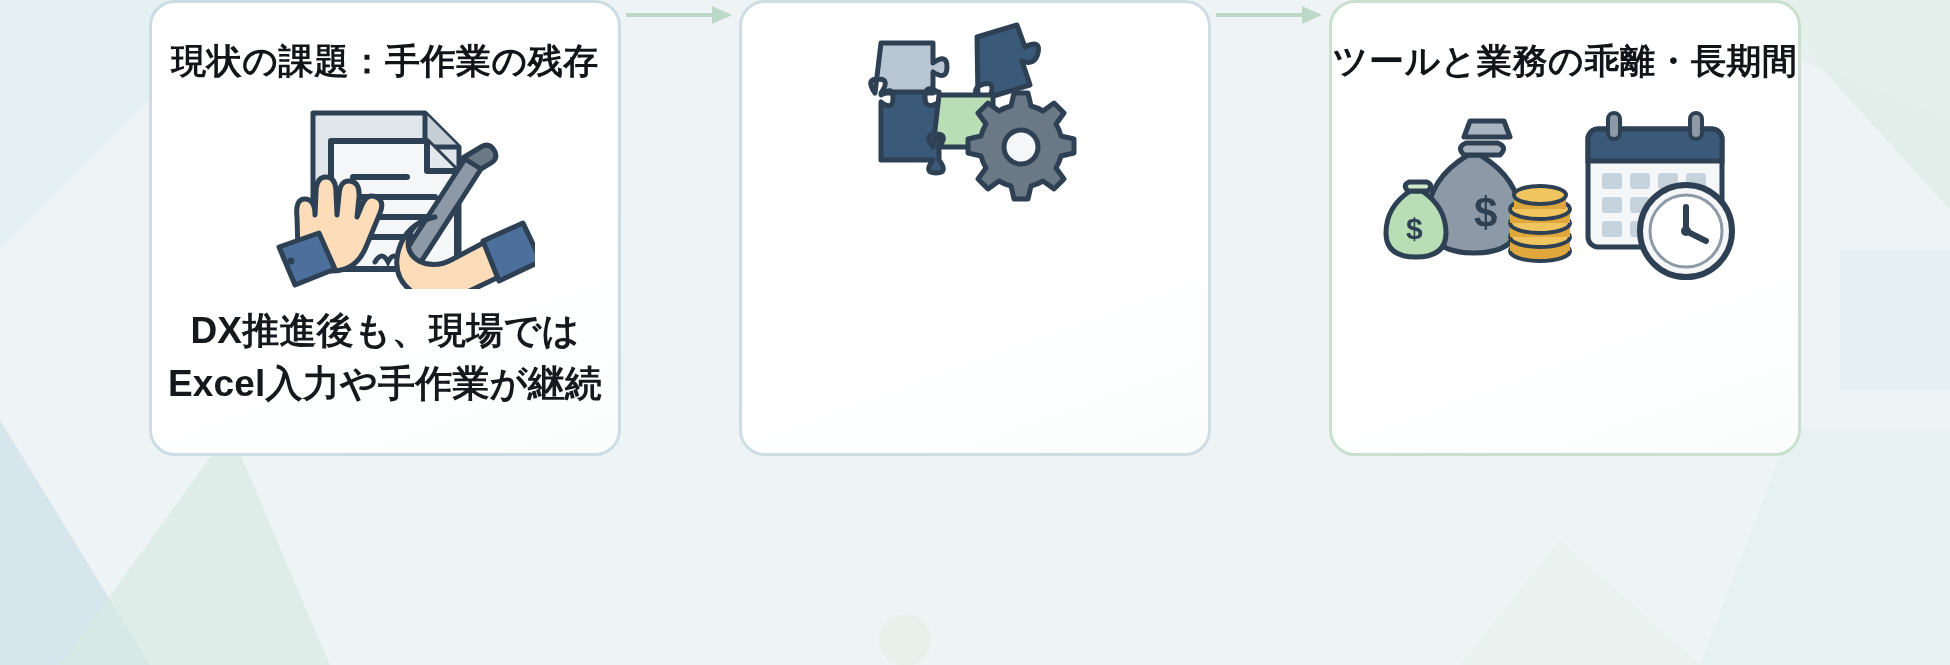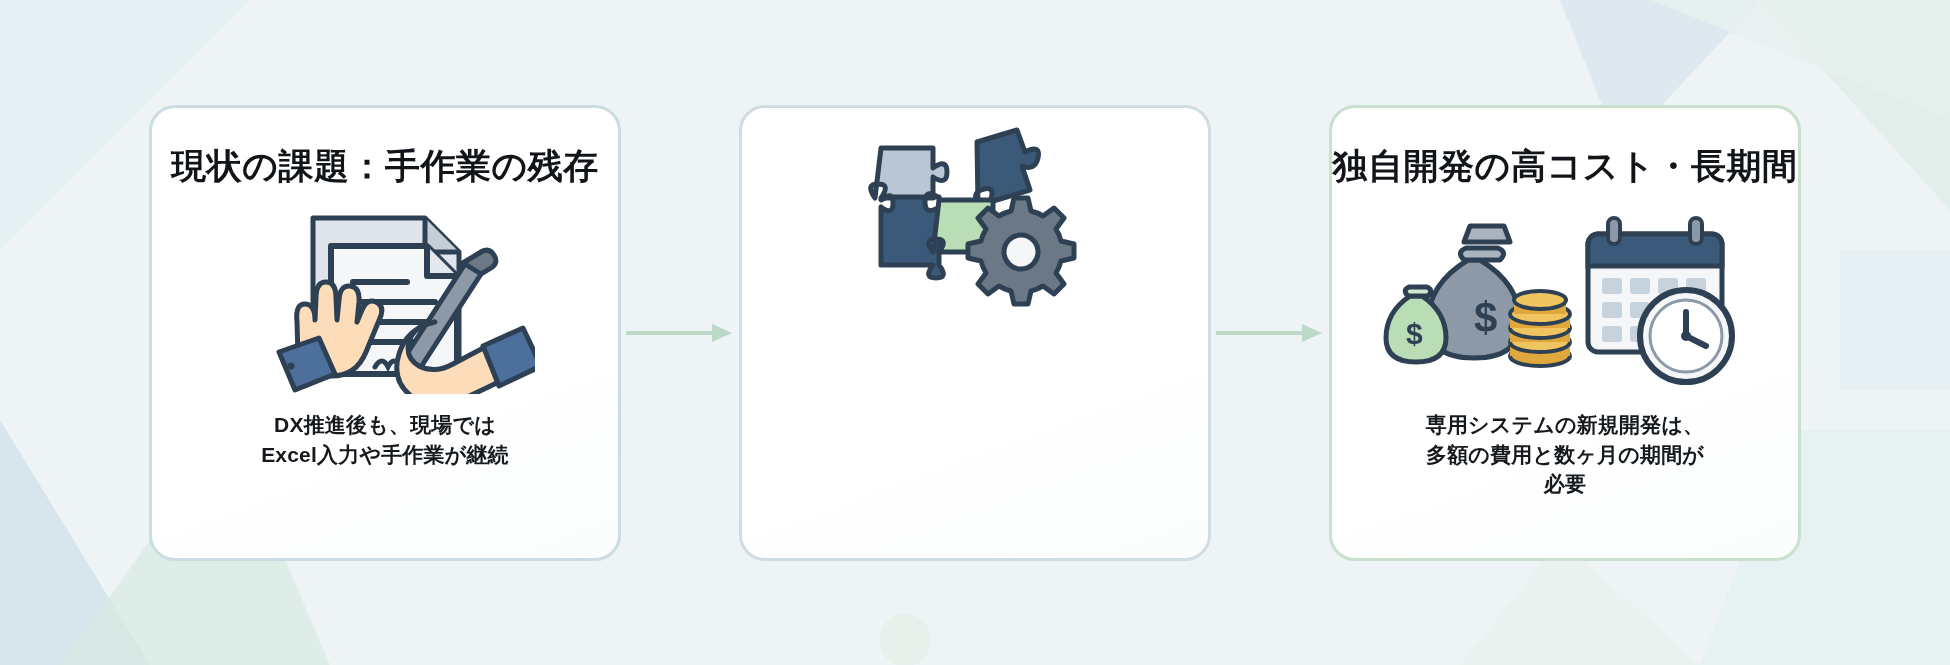--- a/index.html
+++ b/index.html
@@ -26,21 +26,21 @@
     width: 1950px;
     height: 665px;
   }
   .cards {
     position: absolute;
     top: 0;
     left: 0;
     width: 1950px;
     height: 665px;
     display: flex;
-    align-items: center;
+    align-items: flex-start;
     justify-content: center;
     gap: 0px;
   }
   .card {
     position: relative;
     width: 472px;
     height: 456px;
     border-radius: 26px;
     background: linear-gradient(160deg, #ffffff 0%, #ffffff 62%, #fbfdfd 100%);
     box-sizing: border-box;
@@ -65,21 +65,21 @@
   }
   .card-art {
     margin-top: 18px;
     height: 190px;
     display: flex;
     align-items: center;
     justify-content: center;
   }
   .card-body {
     margin-top: 16px;
-    font-size: 21px;
+    font-size: 37px;
     font-weight: bold;
     color: #15181c;
     text-align: center;
     line-height: 1.42;
     white-space: pre-line;
     letter-spacing: 0.2px;
   }
   .arrow {
     flex: 0 0 auto;
     width: 118px;
@@ -180,21 +180,21 @@
     </div>
 
     <div class="arrow">
       <svg width="112" height="26" viewBox="0 0 112 26">
         <line x1="2" y1="13" x2="88" y2="13" stroke="#bcd8c6" stroke-width="4"></line>
         <polygon points="88,4 108,13 88,22" fill="#bcd8c6"></polygon>
       </svg>
     </div>
 
     <div class="card card-3">
-      <div class="card-title">独自開発の高コスト・長期間</div>
+      <div class="card-title">ツールと業務の乖離・長期間</div>
       <div class="card-art">
         <svg width="370" height="190" viewBox="0 0 370 190">
 
           <path d="M88 56 q-40 24 -40 62 q0 36 46 36 q46 0 46 -36 q0 -38 -40 -62 z" fill="#8d99a6" stroke="#2e4053" stroke-width="5" stroke-linejoin="round"></path>
           <path d="M84 56 q-8 -8 2 -12 l32 0 q10 4 2 12 z" fill="#aab4bf" stroke="#2e4053" stroke-width="5" stroke-linejoin="round"></path>
           <path d="M84 38 l6 -16 l34 0 l6 16 z" fill="#aab4bf" stroke="#2e4053" stroke-width="5" stroke-linejoin="round"></path>
           <text x="94" y="128" font-family="Liberation Sans, sans-serif" font-size="42" font-weight="bold" fill="#2e4053">$</text>
 
           <path d="M30 92 q-24 16 -24 42 q0 24 30 24 q30 0 30 -24 q0 -26 -24 -42 z" fill="#b9ddb5" stroke="#2e4053" stroke-width="5" stroke-linejoin="round"></path>
           <path d="M28 92 q-6 -6 1 -9 l18 0 q7 3 1 9 z" fill="#cfe8cb" stroke="#2e4053" stroke-width="5" stroke-linejoin="round"></path>
@@ -233,20 +233,17 @@
 
           <g>
             <circle cx="306" cy="132" r="46" fill="#f4f6f8" stroke="#2e4053" stroke-width="6"></circle>
             <circle cx="306" cy="132" r="36" fill="#ffffff" stroke="#8d99a6" stroke-width="3"></circle>
             <line x1="306" y1="132" x2="306" y2="108" stroke="#2e4053" stroke-width="6" stroke-linecap="round"></line>
             <line x1="306" y1="132" x2="326" y2="142" stroke="#2e4053" stroke-width="6" stroke-linecap="round"></line>
             <circle cx="306" cy="132" r="5" fill="#2e4053"></circle>
           </g>
         </svg>
       </div>
-      <div class="card-body">専用システムの新規開発は、
-多額の費用と数ヶ月の期間が
-必要</div>
     </div>
 
     <div class="gap-edge"></div>
   </div>
 </div>
 
 </body></html>

